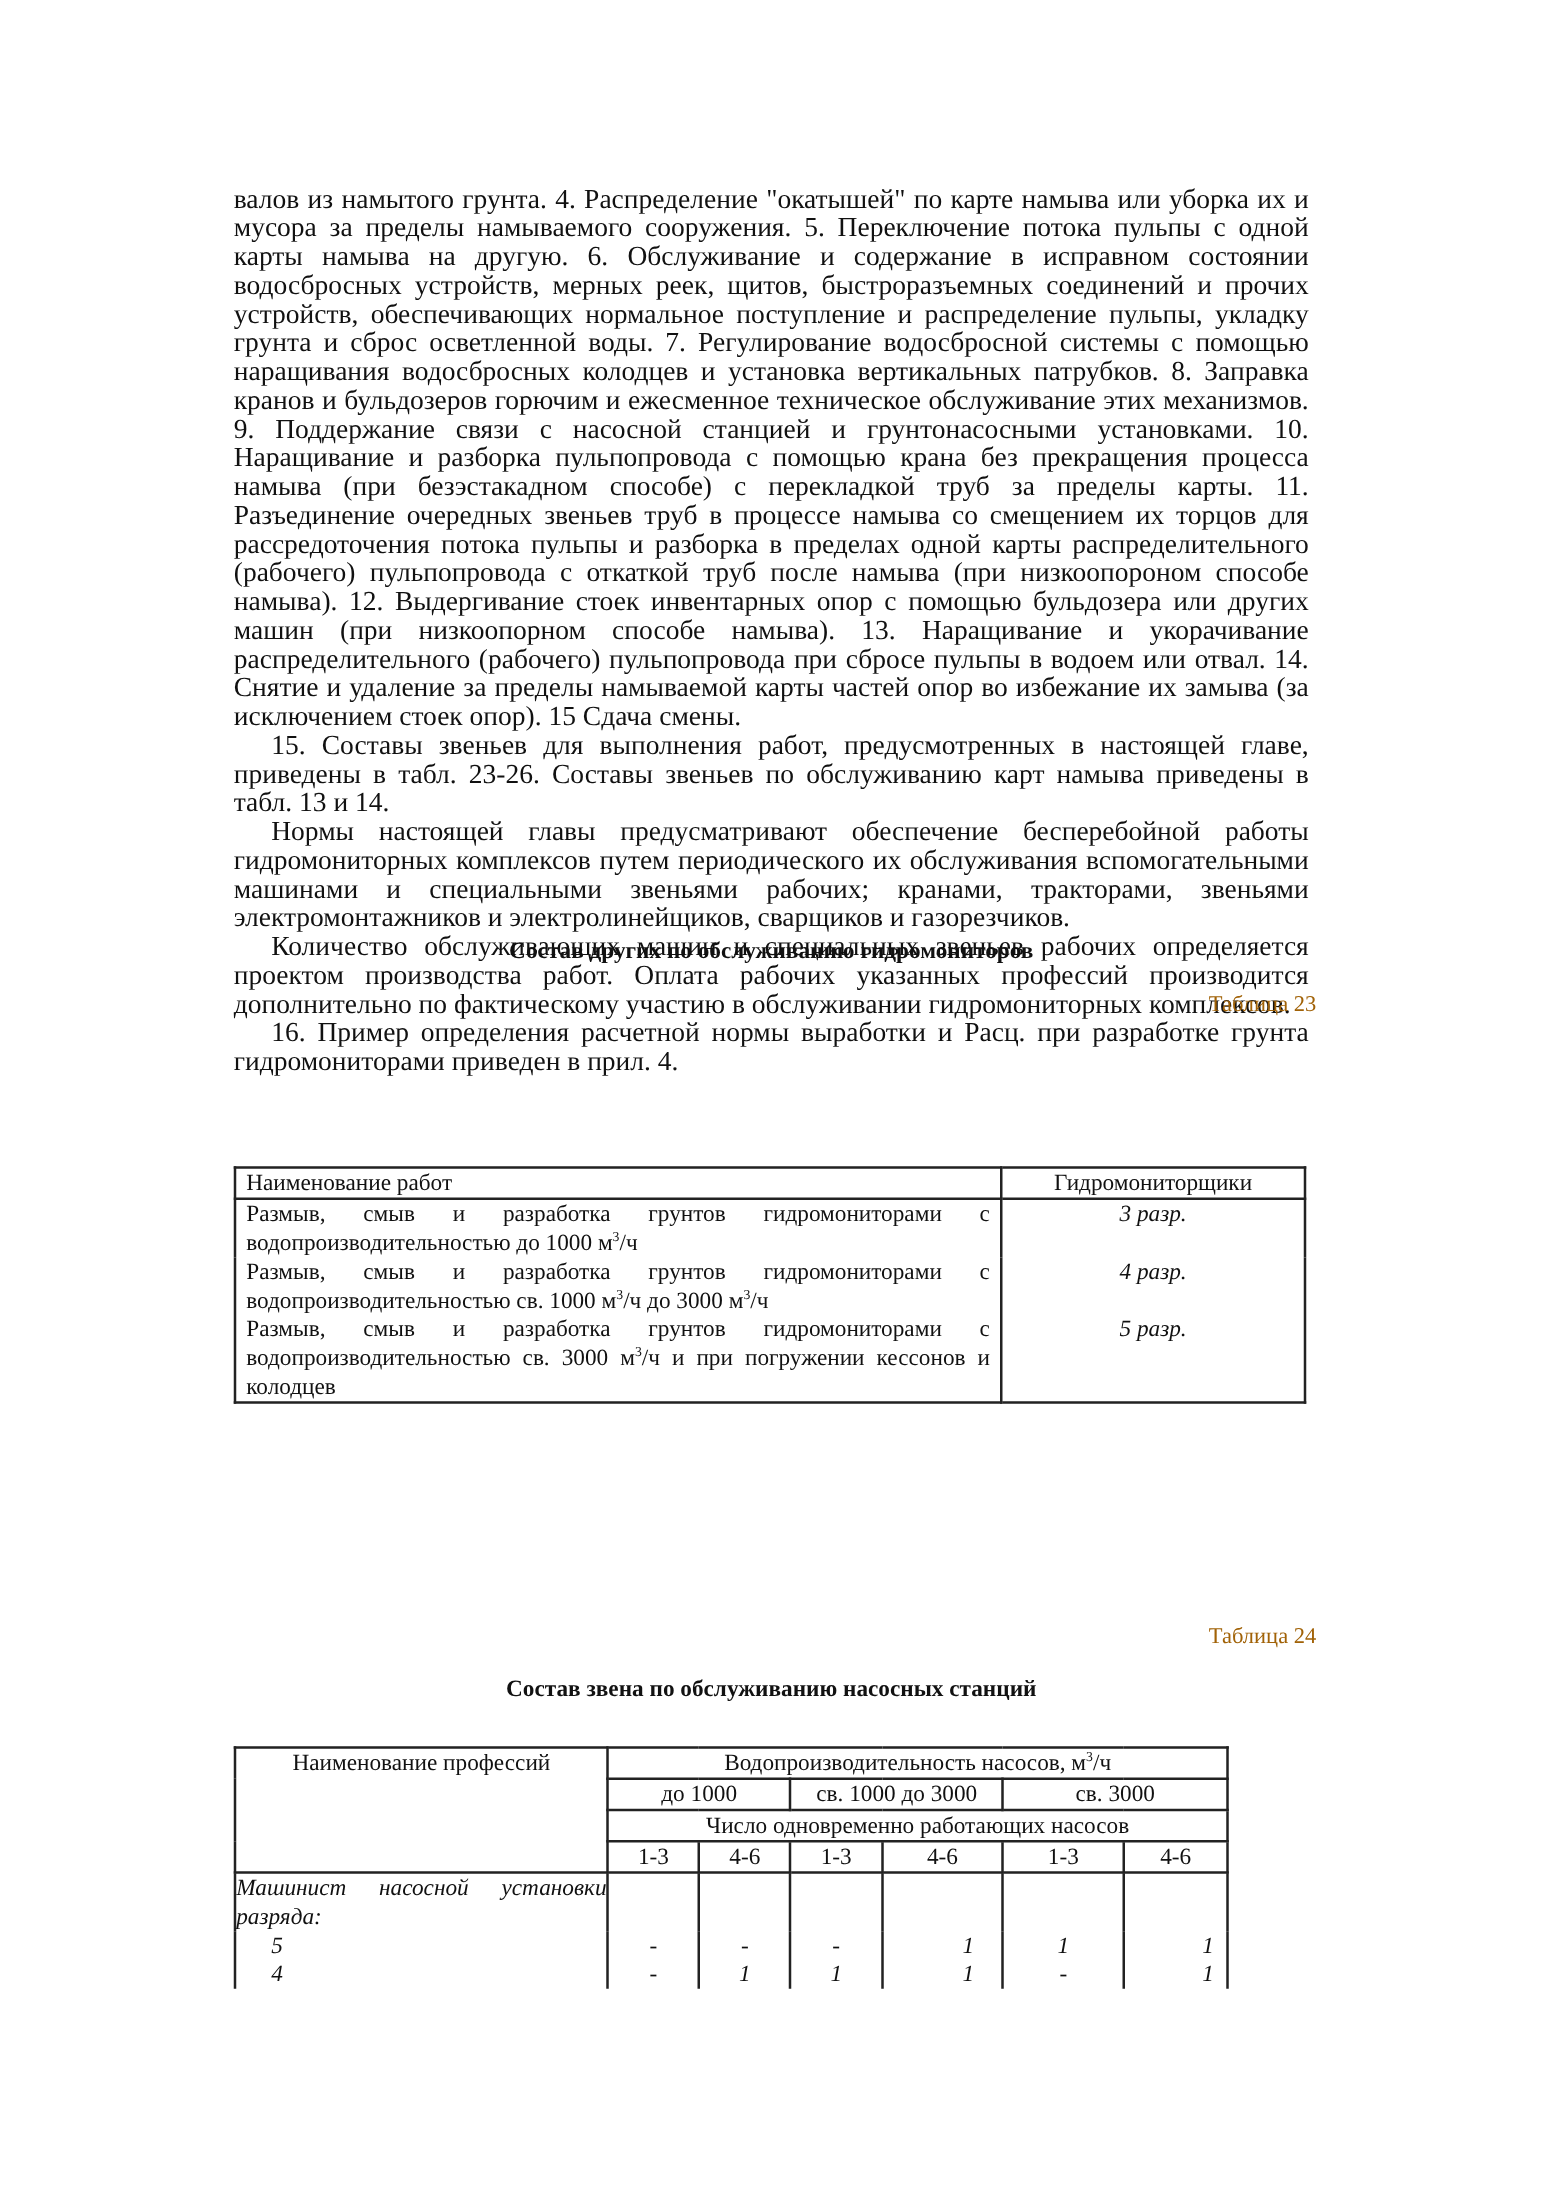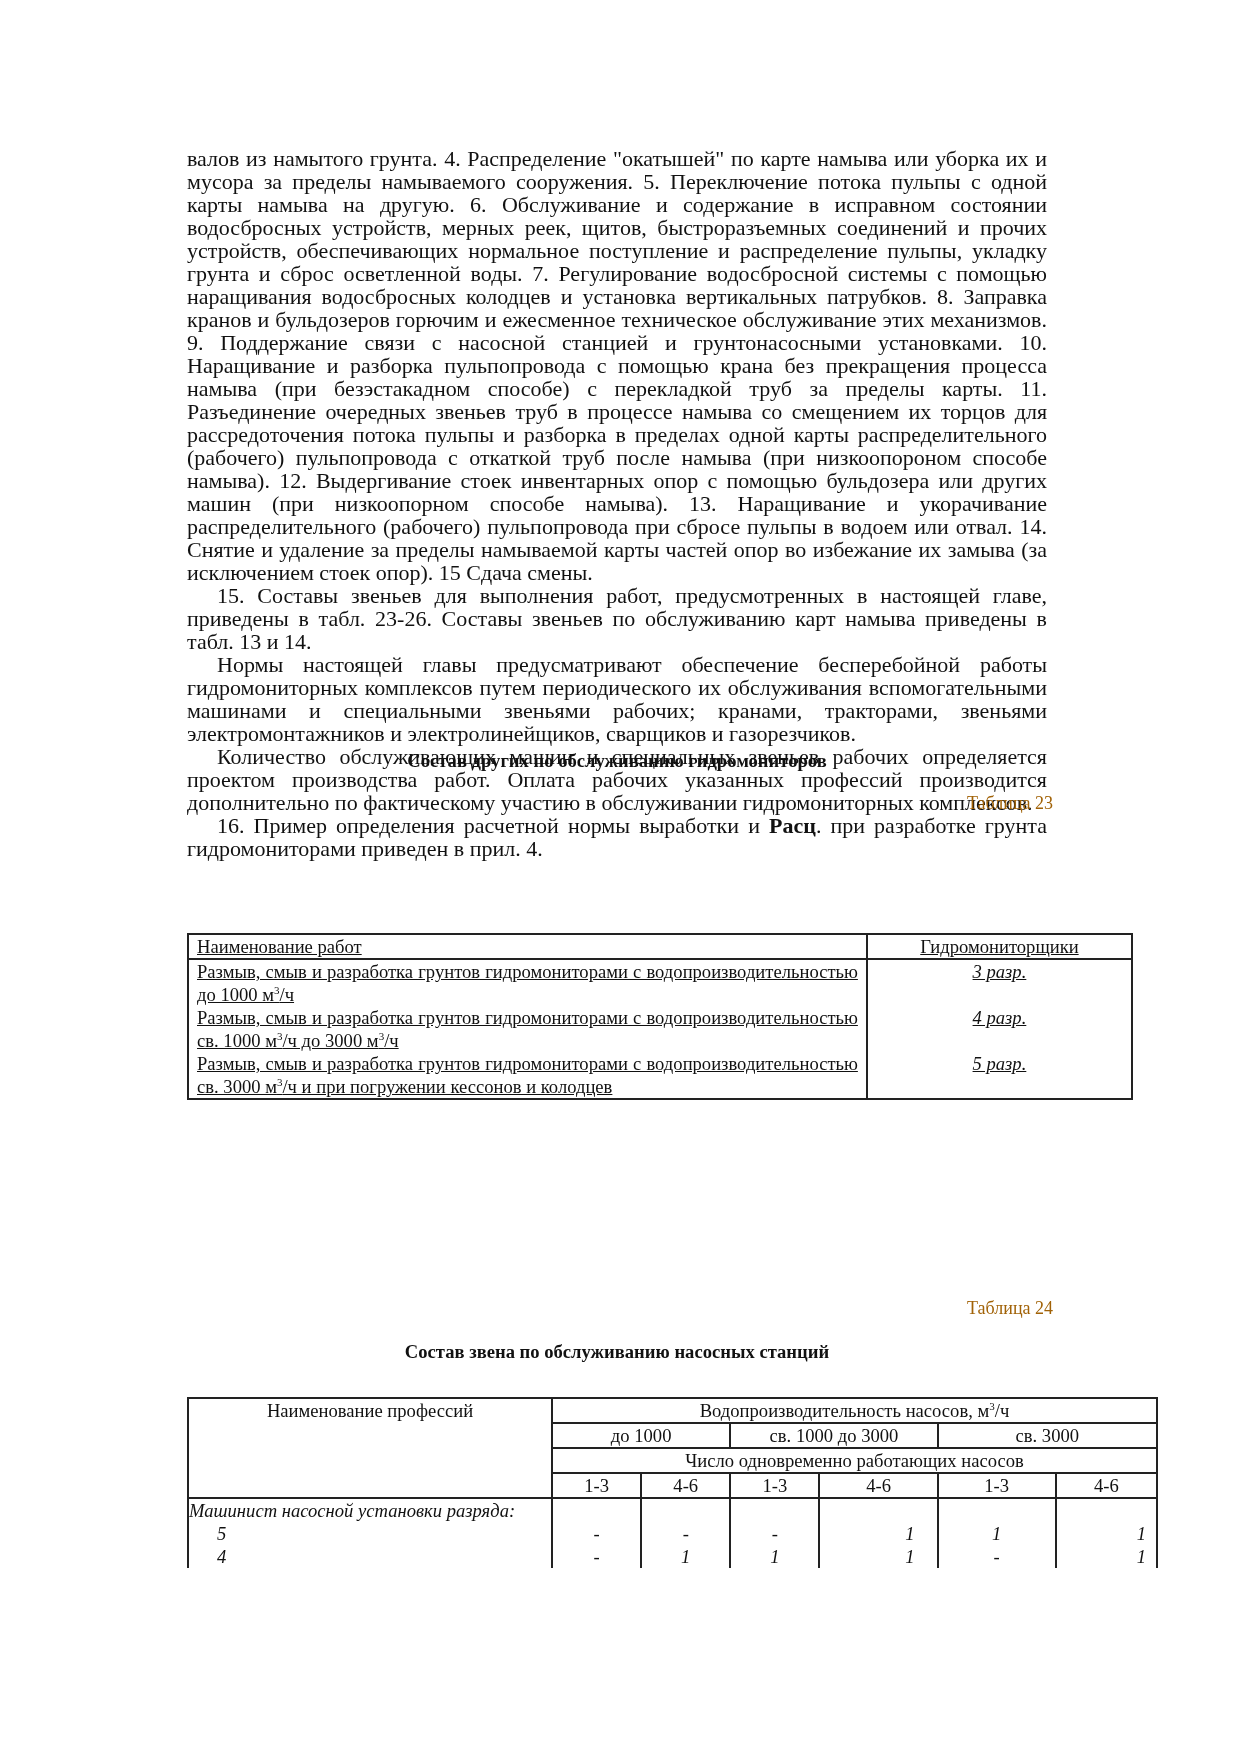--- a/index.html
+++ b/index.html
@@ -3,38 +3,38 @@
 <meta charset="utf-8">
 <style>
   html, body { margin: 0; padding: 0; background: #ffffff; }
   body { width: 1240px; height: 1755px; position: relative; overflow: hidden; }
   .page {
     position: absolute; left: 187px; top: 147px; width: 860px;
     font-family: "Liberation Serif", serif; font-size: 22px; line-height: 23px; color: #111;
   }
   .para { margin: 0; text-align: justify; }
   .para.indent { text-indent: 30px; }
-  .bold { font-weight: bold; }
+  .bold { font-weight: normal; }
   .title {
     font-family: "Liberation Serif", serif; font-weight: bold; font-size: 18.6px;
     text-align: center; position: absolute; width: 860px; left: 187px; color: #111;
   }
   .tabno {
     font-family: "Liberation Serif", serif; font-size: 18px; position: absolute;
     right: 187px; text-align: right; color: #a16207;
   }
   table { border-collapse: collapse; position: absolute; font-family: "Liberation Serif", serif; font-size: 18.6px; color: #111; }
   td, th { border: 2px solid #222; padding: 0 8px; line-height: 23px; vertical-align: top; font-weight: normal; }
-  #t23 { left: 187px; top: 933px; width: 946px; text-decoration: underline; }
+  #t23 { left: 187px; top: 933px; width: 858px; }
   #t23 .c1 { width: 612px; text-align: justify; }
   #t23 .c2 { width: 228px; text-align: center; font-style: italic; }
   #t23 th { text-align: center; }
   #t23 tbody td { border-top: none; border-bottom: none; }
   #t23 tbody tr:last-child td { border-bottom: 2px solid #222; }
-  #t24 { left: 187px; top: 1397px; width: 971px; }
+  #t24 { left: 187px; top: 1397px; width: 796px; }
   #t24 th { text-align: center; padding: 0 4px; }
   #t24 .prof { width: 292px; text-align: center; }
   #t24 tbody td { border-top: none; border-bottom: none; padding: 0 0; }
   #t24 tbody tr.first td { border-top: 2px solid #222; }
   #t24 .lbl { font-style: italic; text-align: justify; }
   #t24 .lbl.sub { padding-left: 28px; }
   #t24 .val { font-style: italic; text-align: center; }
   #t24 .val.r { text-align: right; padding-right: 22px; }
   sup { font-size: 11px; line-height: 0; }
 </style>

